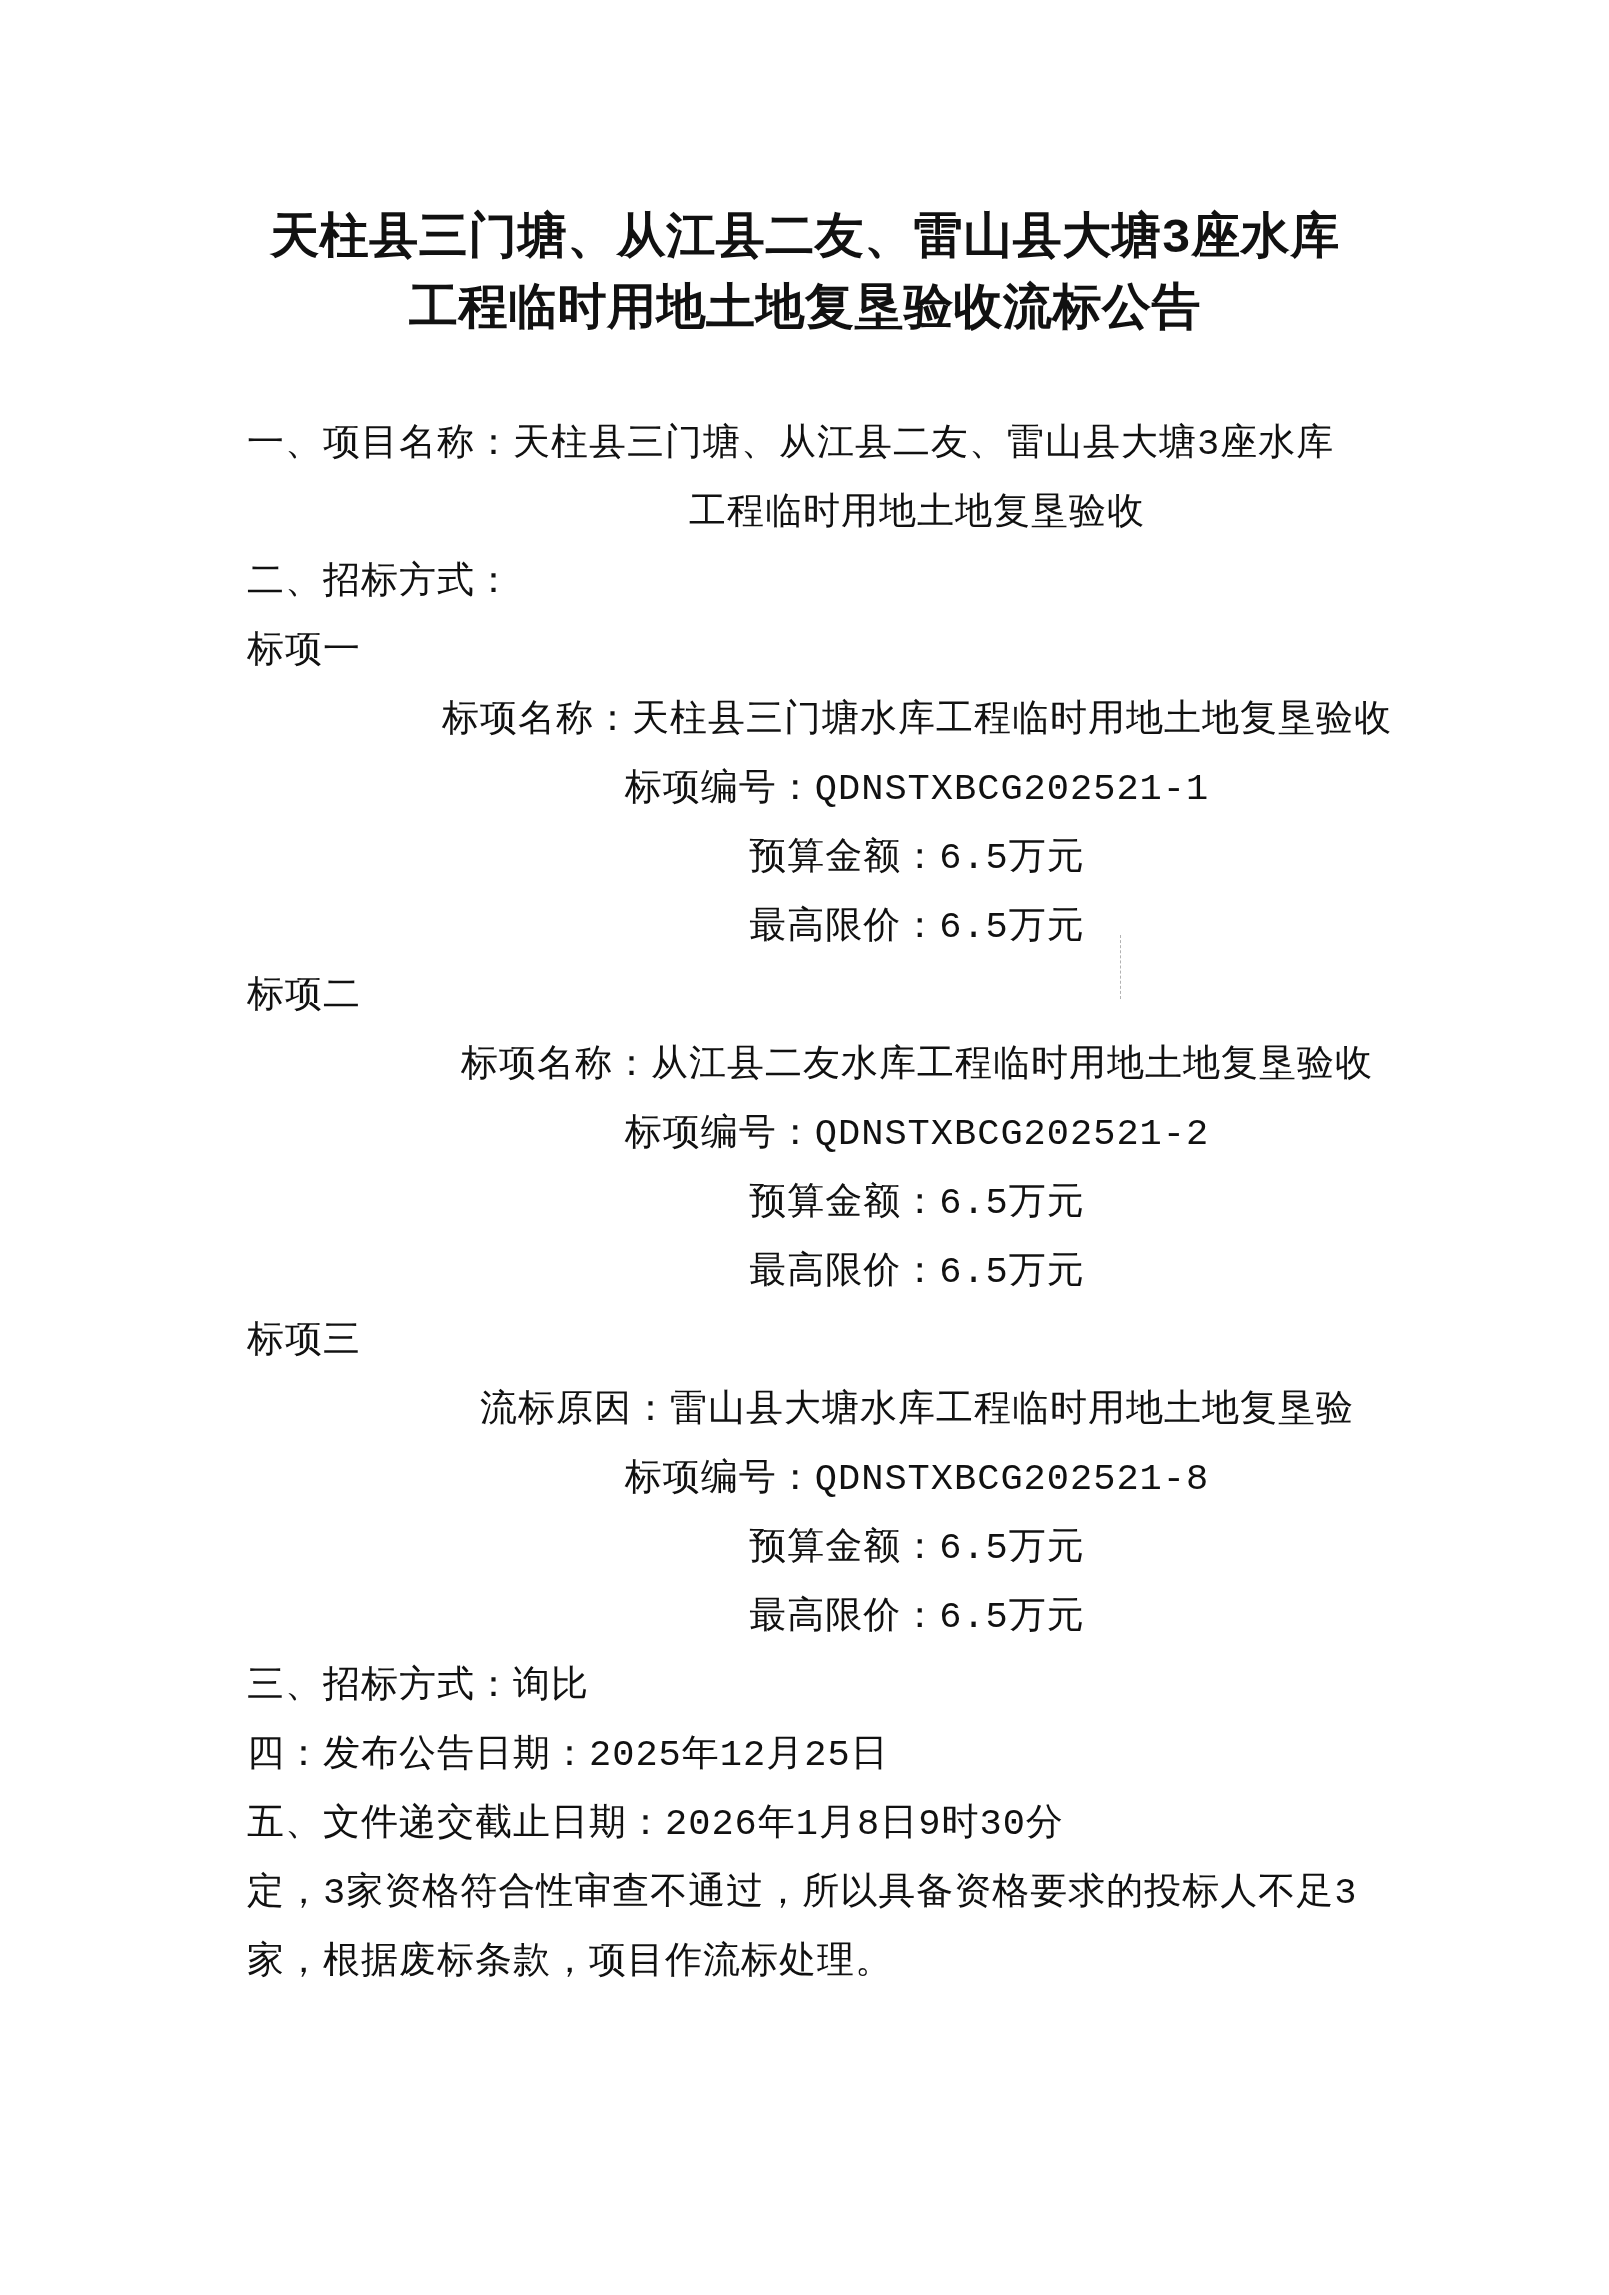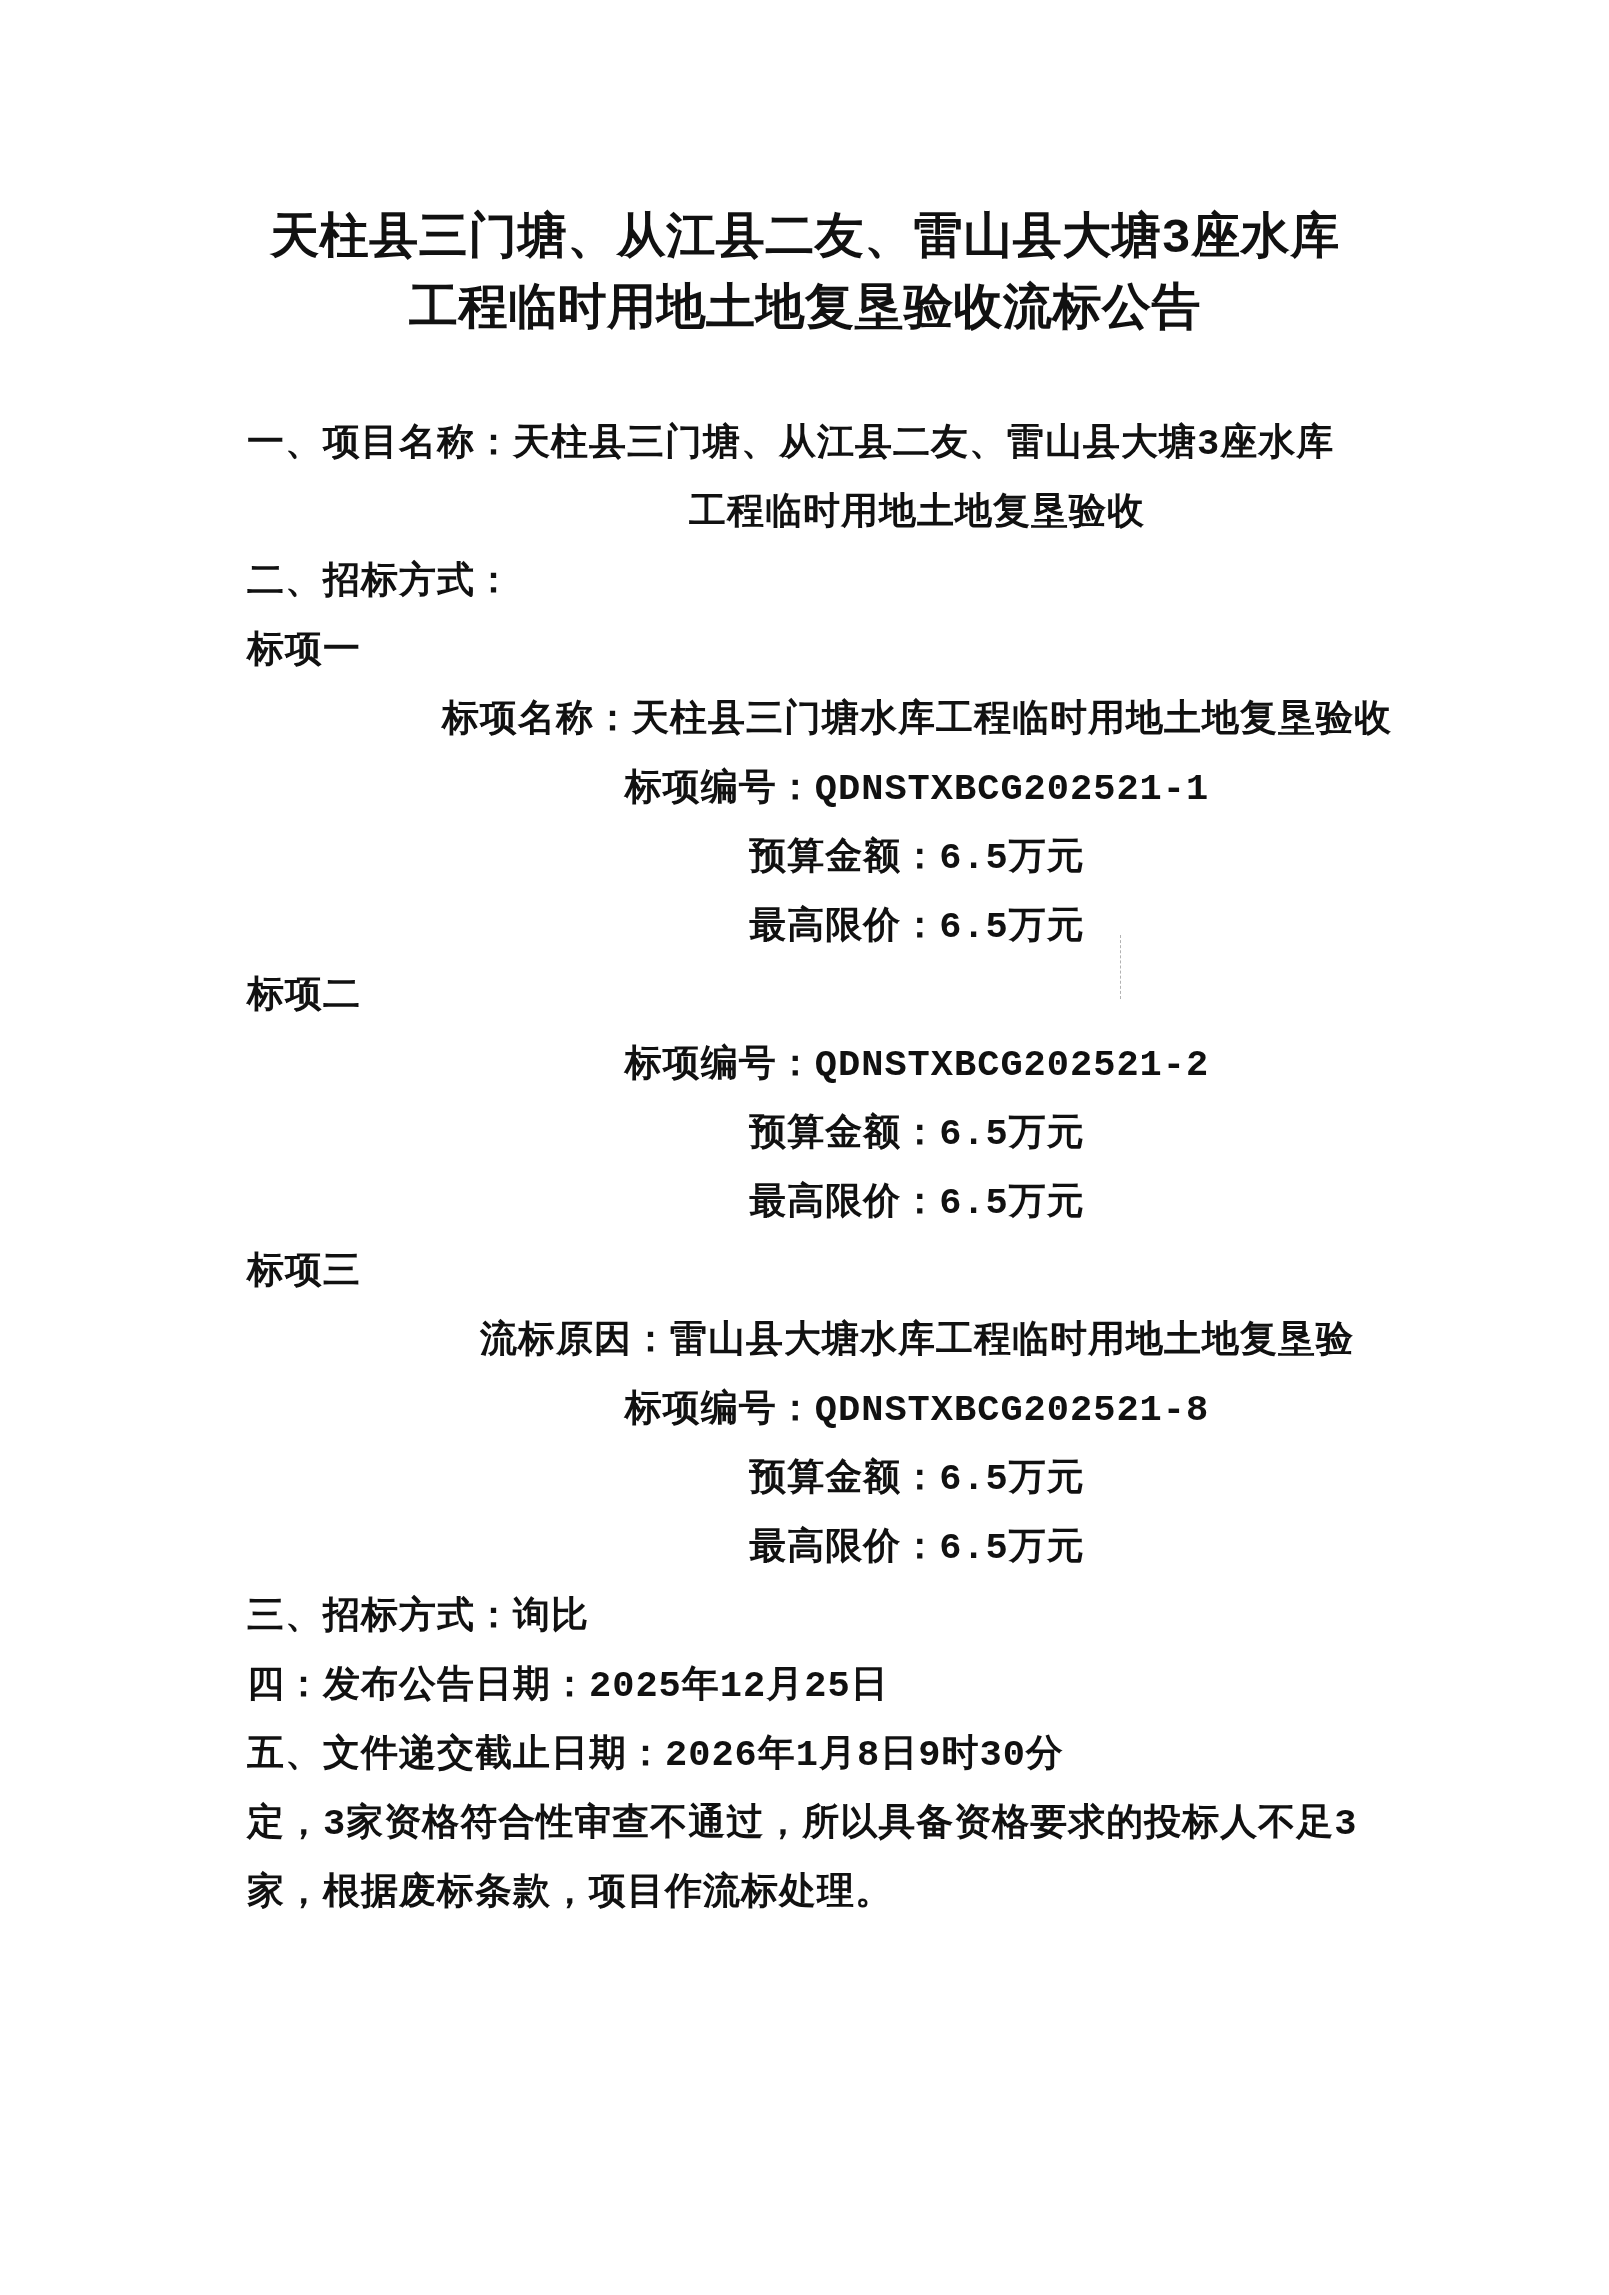--- a/index.html
+++ b/index.html
@@ -23,21 +23,21 @@
     font-size: 49px;
     line-height: 71px;
     font-weight: 700;
     letter-spacing: 0.5px;
     white-space: nowrap;
   }
   .doc-body {
     margin: 64px 102px 0 247px;
     font-size: 37px;
     line-height: 69px;
-    font-weight: 700;
+    font-weight: 400;
     letter-spacing: 1px;
     white-space: nowrap;
   }
   .line {
     height: 69px;
   }
   .line.indent {
     padding-left: 79px;
     text-align: center;
   }
@@ -62,20 +62,21 @@
   <div class="doc-body">
       <div class="line">一、项目名称：天柱县三门塘、从江县二友、雷山县大塘3座水库</div>
       <div class="line indent">工程临时用地土地复垦验收</div>
       <div class="line">二、招标方式：</div>
       <div class="line">标项一</div>
       <div class="line indent">标项名称：天柱县三门塘水库工程临时用地土地复垦验收</div>
       <div class="line indent">标项编号：QDNSTXBCG202521-1</div>
       <div class="line indent">预算金额：6.5万元</div>
       <div class="line indent">最高限价：6.5万元</div>
       <div class="line">标项二</div>
+      <div class="line indent">标项名称：从江县二友水库工程临时用地土地复垦验收</div>
       <div class="line indent">标项编号：QDNSTXBCG202521-2</div>
       <div class="line indent">预算金额：6.5万元</div>
       <div class="line indent">最高限价：6.5万元</div>
       <div class="line">标项三</div>
       <div class="line indent">流标原因：雷山县大塘水库工程临时用地土地复垦验</div>
       <div class="line indent">标项编号：QDNSTXBCG202521-8</div>
       <div class="line indent">预算金额：6.5万元</div>
       <div class="line indent">最高限价：6.5万元</div>
       <div class="line">三、招标方式：询比</div>
       <div class="line">四：发布公告日期：2025年12月25日</div>

